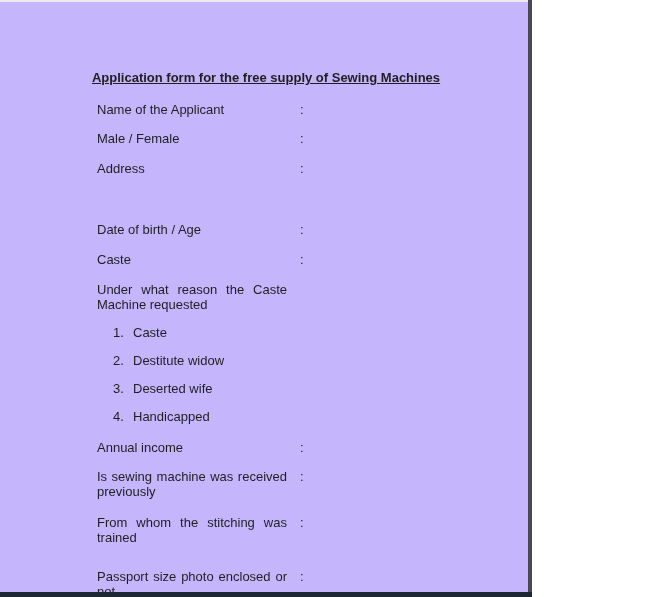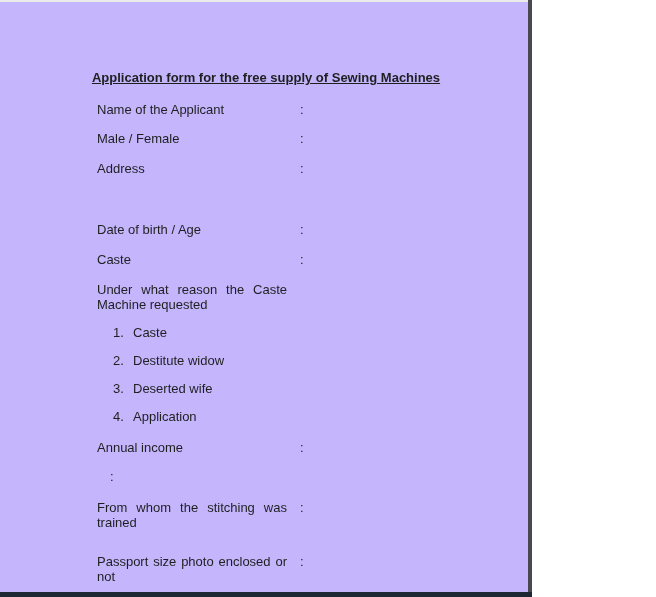--- a/index.html
+++ b/index.html
@@ -145,31 +145,32 @@
       <div class="list-item">
         <span class="num">2.</span>
         <span>Destitute widow</span>
       </div>
       <div class="list-item">
         <span class="num">3.</span>
         <span>Deserted wife</span>
       </div>
       <div class="list-item">
         <span class="num">4.</span>
-        <span>Application</span>
+        <span>Handicapped</span>
       </div>
     </div>
 
     <div class="row row--annual">
       <div class="label">Annual income</div>
       <div class="colon">:</div>
       <div class="value"></div>
     </div>
 
     <div class="row row--received">
+      <div class="label">Is sewing machine was received previously</div>
       <div class="colon">:</div>
       <div class="value"></div>
     </div>
 
     <div class="row row--trained">
       <div class="label">From whom the stitching was trained</div>
       <div class="colon">:</div>
       <div class="value"></div>
     </div>
 

